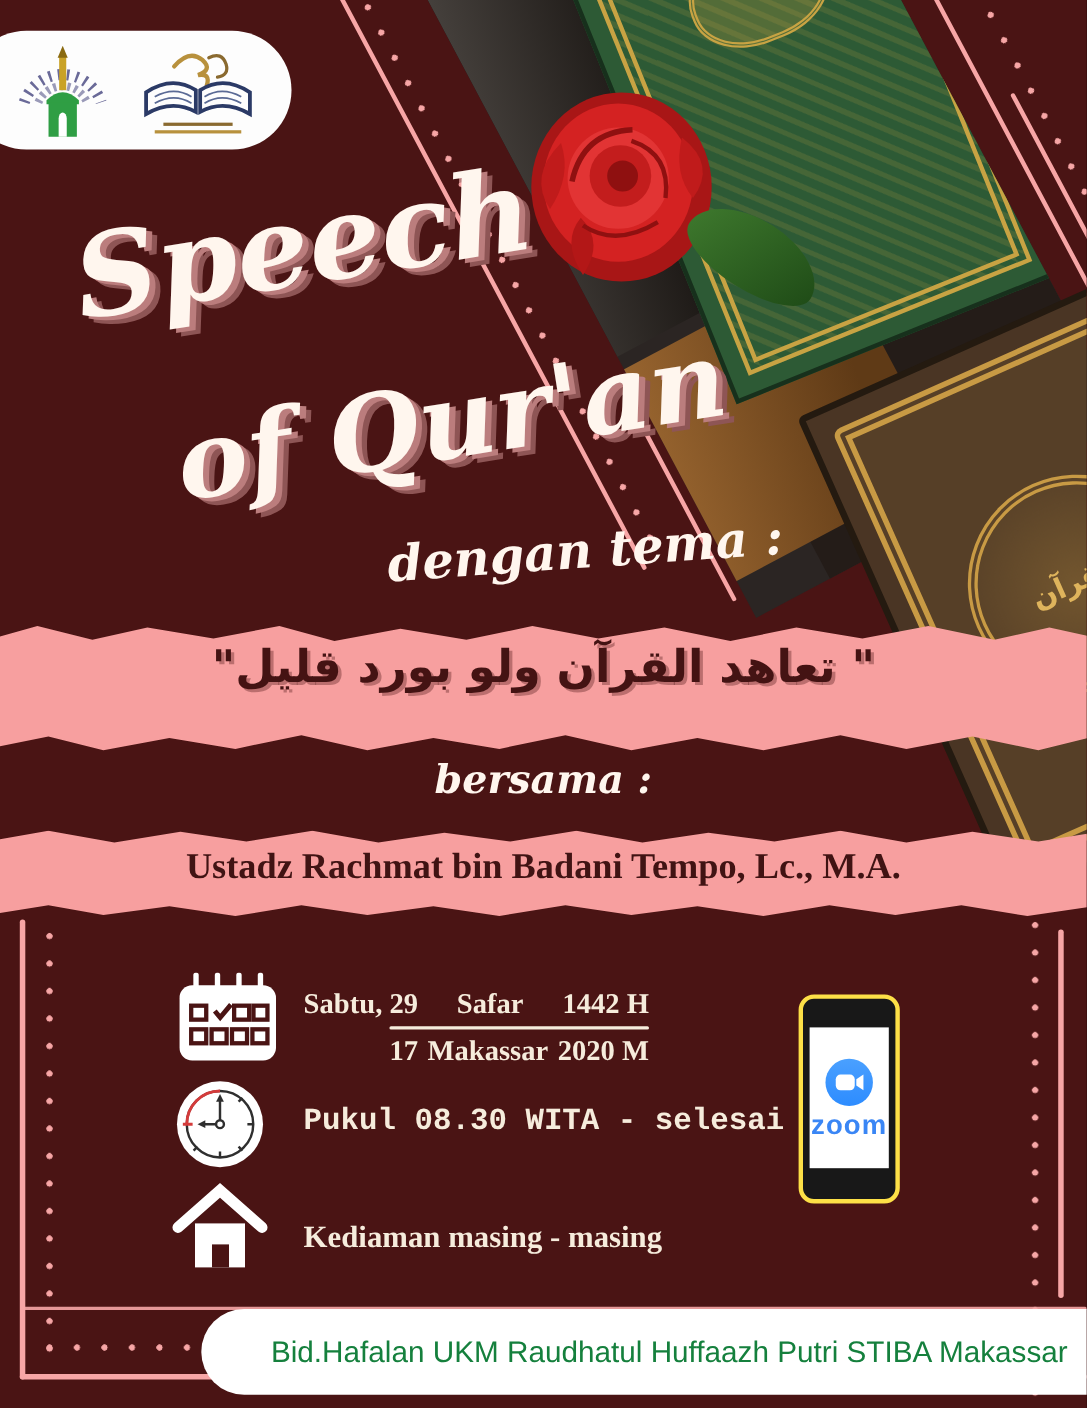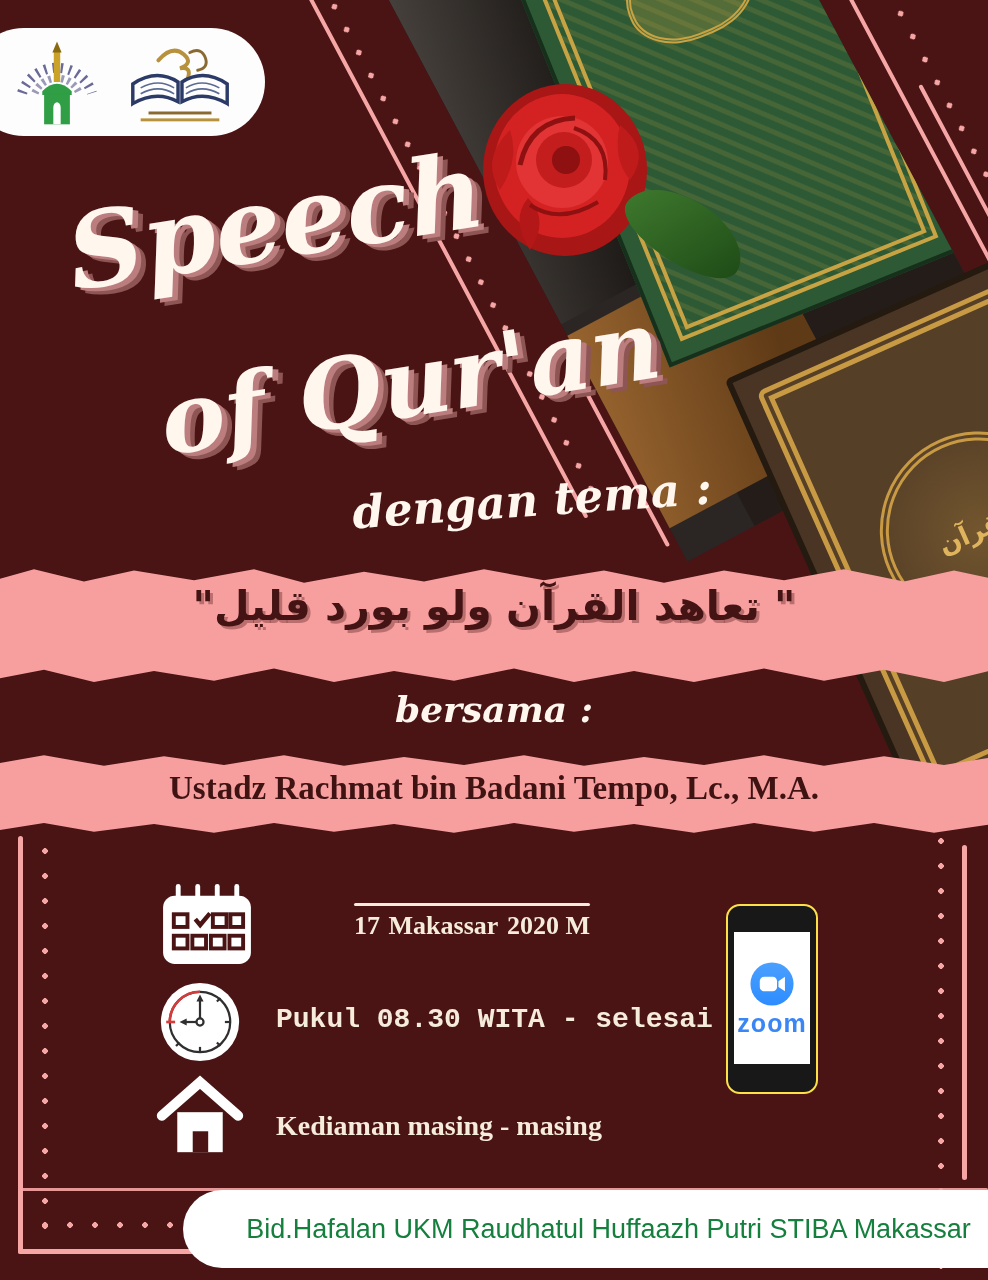--- a/index.html
+++ b/index.html
@@ -85,21 +85,21 @@
   .serif-cream{font-family:"Liberation Serif",serif;font-weight:bold;color:#f6ecdc;}
   .date-block{position:absolute;left:276px;top:898px;width:314px;z-index:5;}
   .date-row{display:flex;justify-content:space-between;font-size:26px;}
   .date-row2{padding-left:78px;}
   .date-divider{height:3px;background:#f6ecdc;margin:5px 0 5px 78px;border-radius:2px;}
   .time-text{position:absolute;left:276px;top:1004px;font-size:28px;z-index:5;font-family:Liberation Mono, monospace;}
   .place-text{position:absolute;left:276px;top:1110px;font-size:28px;z-index:5;}
 
   
   .phone{position:absolute;left:726px;top:904px;width:92px;height:190px;background:#181818;
-    border:2px solid #fde047;border-radius:14px;z-index:5;box-sizing:border-box;}
+    border:4px solid #fde047;border-radius:14px;z-index:5;box-sizing:border-box;}
   .phone-screen{position:absolute;left:6px;right:6px;top:26px;bottom:28px;background:#fff;
     display:flex;flex-direction:column;align-items:center;justify-content:center;gap:4px;}
   .zoom-word{color:#3a86f5;font-family:"Liberation Sans",sans-serif;font-weight:bold;
     font-size:25px;letter-spacing:1px;line-height:1;}
   .via-zoom{position:absolute;left:688px;top:1098px;width:170px;text-align:center;font-size:35px;z-index:5;}
 
   
   .footer-pill{position:absolute;left:183px;right:-46px;top:1190px;height:78px;background:#ffffff;
     border-radius:44px;display:flex;align-items:center;justify-content:center;z-index:6;}
   .footer-pill span{font-family:"Liberation Sans",sans-serif;font-size:27px;color:#15803d;}
@@ -204,20 +204,25 @@
     <rect x="11" y="31" width="14" height="13" fill="none" stroke="#4a1414" stroke-width="4"></rect>
     <path d="M33,36 l5,6 l10,-12" fill="none" stroke="#4a1414" stroke-width="4.5"></path>
     <rect x="51" y="31" width="14" height="13" fill="none" stroke="#4a1414" stroke-width="4"></rect>
     <rect x="69" y="31" width="13" height="13" fill="none" stroke="#4a1414" stroke-width="4"></rect>
     <rect x="11" y="53" width="14" height="13" fill="none" stroke="#4a1414" stroke-width="4"></rect>
     <rect x="30" y="53" width="14" height="13" fill="none" stroke="#4a1414" stroke-width="4"></rect>
     <rect x="49" y="53" width="14" height="13" fill="none" stroke="#4a1414" stroke-width="4"></rect>
     <rect x="68" y="53" width="14" height="13" fill="none" stroke="#4a1414" stroke-width="4"></rect>
   </svg>
   <div class="date-block serif-cream">
+    <div class="date-row">
+      <span>Sabtu, 29</span>
+      <span>Safar</span>
+      <span>1442 H</span>
+    </div>
     <div class="date-divider"></div>
     <div class="date-row date-row2">
       <span>17</span>
       <span>Makassar</span>
       <span>2020 M</span>
     </div>
   </div>
 
   <svg class="info-icon" style="left:160px;top:982px;" width="80" height="80" viewBox="0 0 90 90">
     <circle cx="45" cy="45" r="44" fill="#ffffff"></circle>

